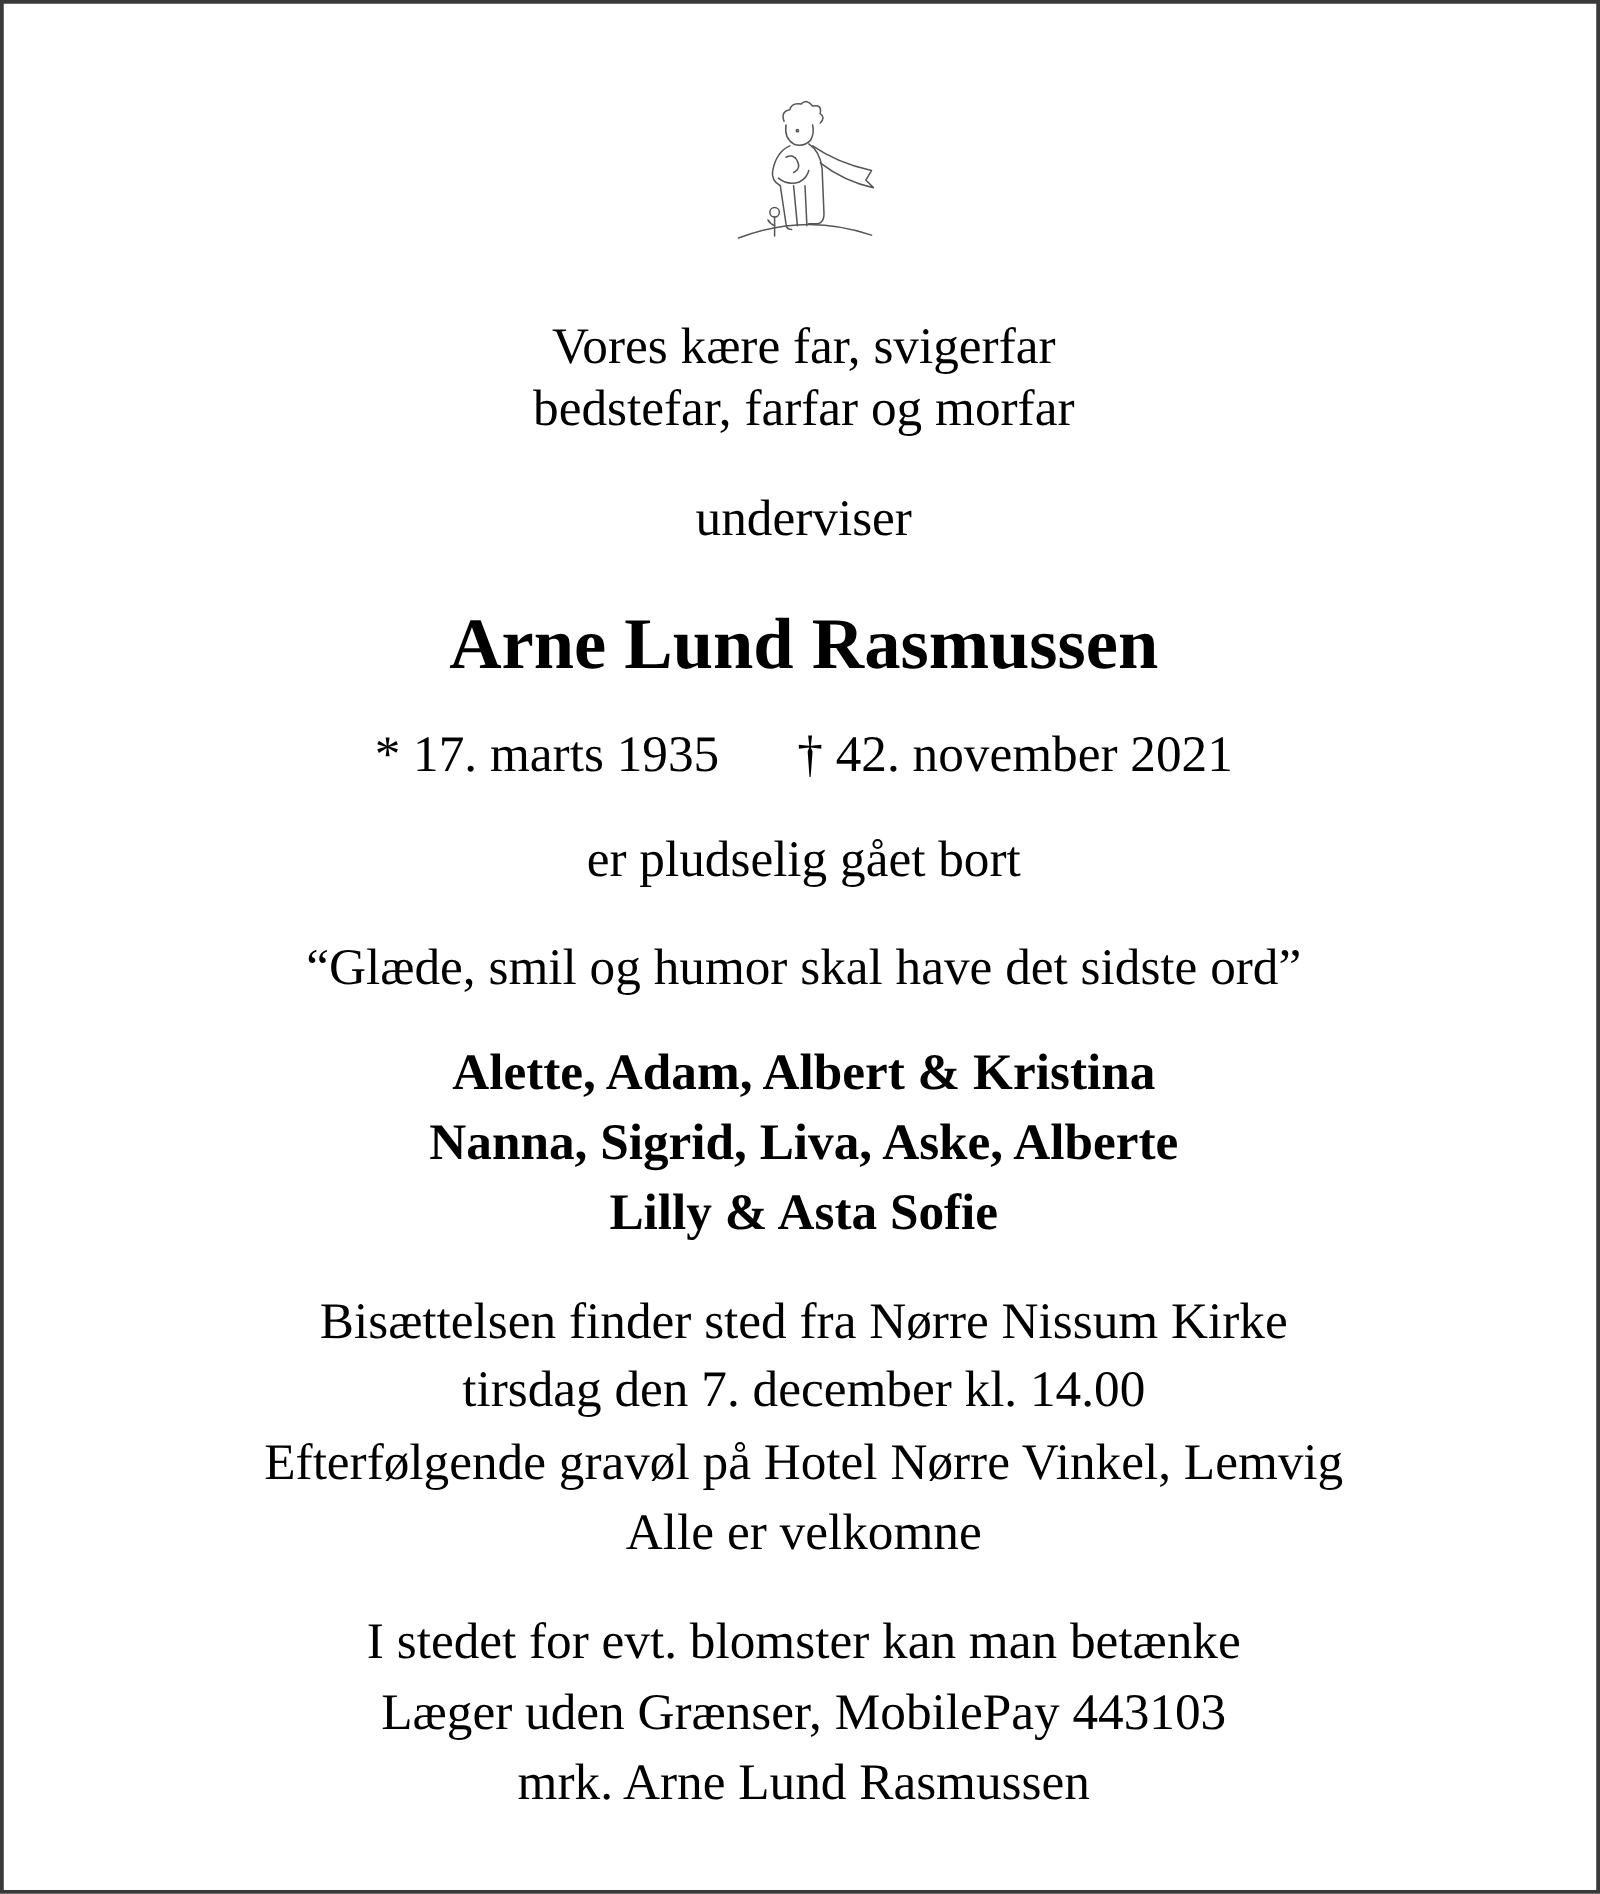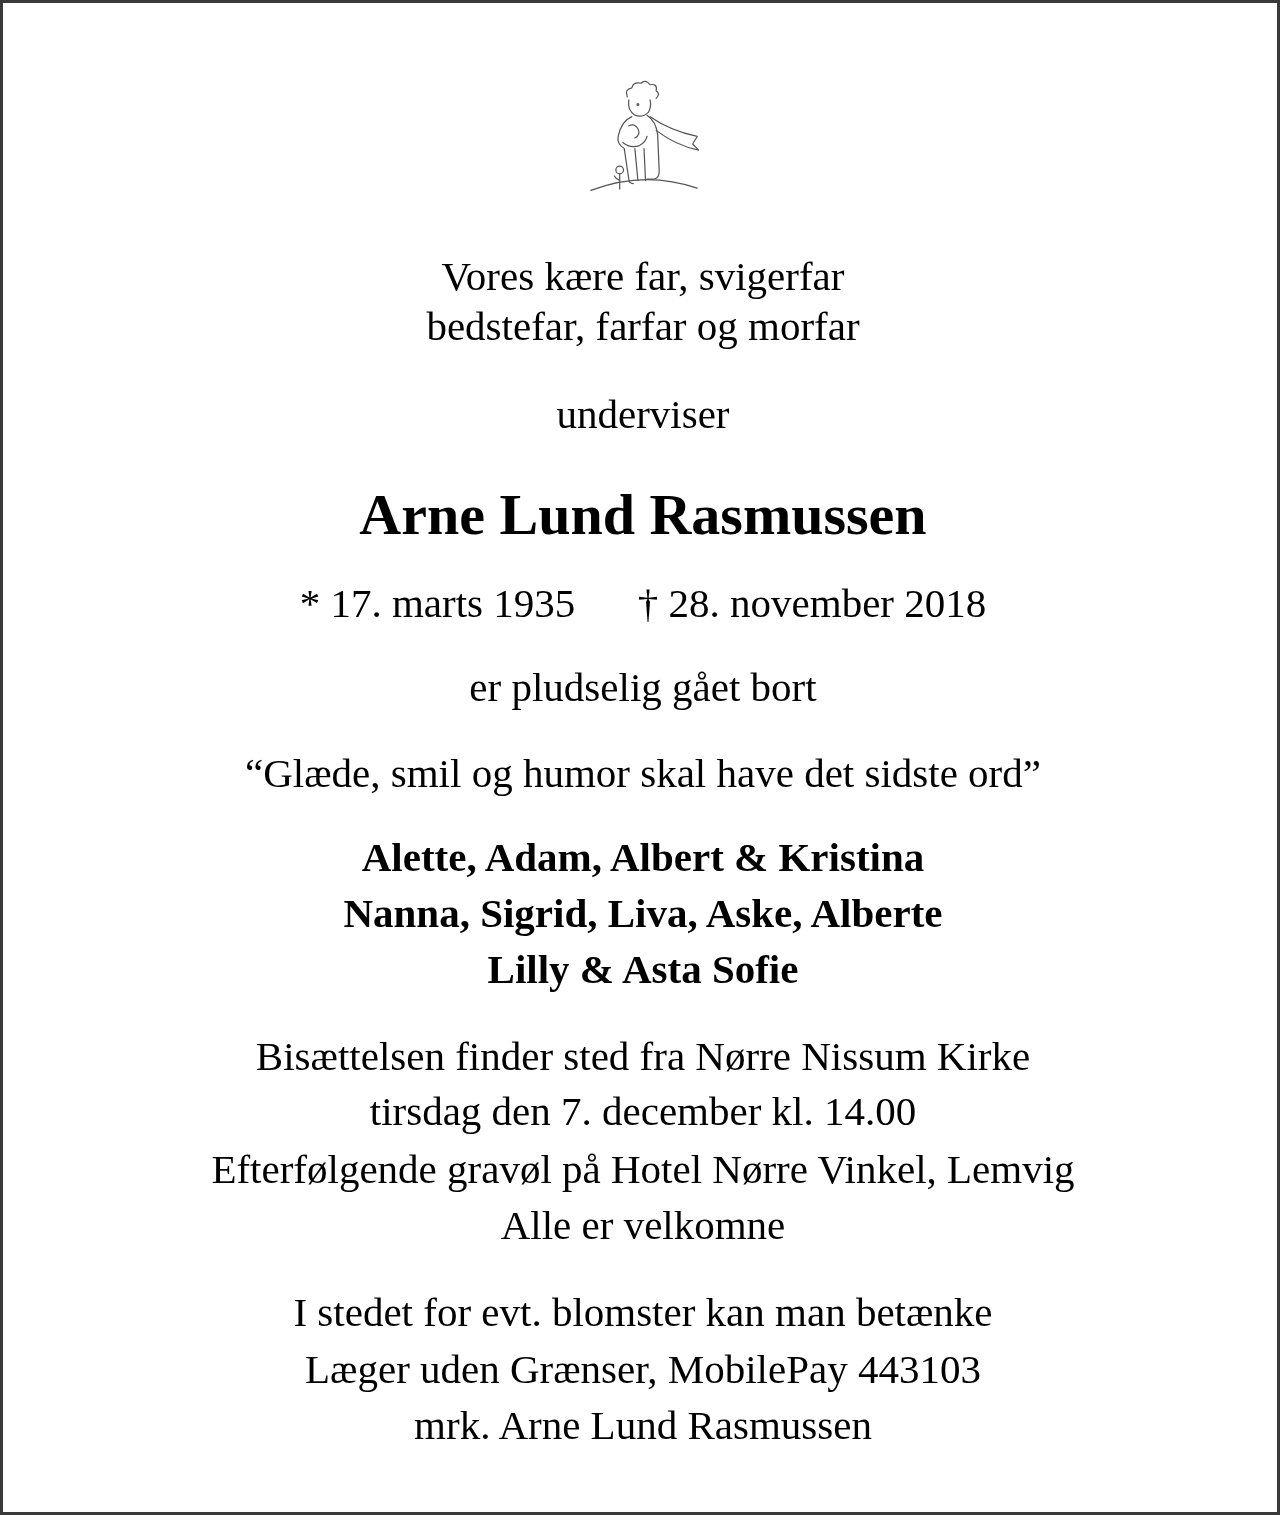--- a/index.html
+++ b/index.html
@@ -61,21 +61,21 @@
 
     <div class="line reg" style="top:384px;">underviser</div>
 
     <div class="line name" style="top:477px;">Arne Lund Rasmussen</div>
 
     <div class="line reg dates" style="top:573px;">
       <span>*</span>
       <span>17. marts 1935</span>
       <span class="sep"></span>
       <span>†</span>
-      <span>28. november 2018</span>
+      <span>42. november 2021</span>
     </div>
 
     <div class="line reg" style="top:657px;">er pludselig gået bort</div>
 
     <div class="line reg" style="top:743px;">“Glæde, smil og humor skal have det sidste ord”</div>
 
     <div class="line bold" style="top:826px;">Alette, Adam, Albert &amp; Kristina</div>
     <div class="line bold" style="top:882px;">Nanna, Sigrid, Liva, Aske, Alberte</div>
     <div class="line bold" style="top:938px;">Lilly &amp; Asta Sofie</div>
 

